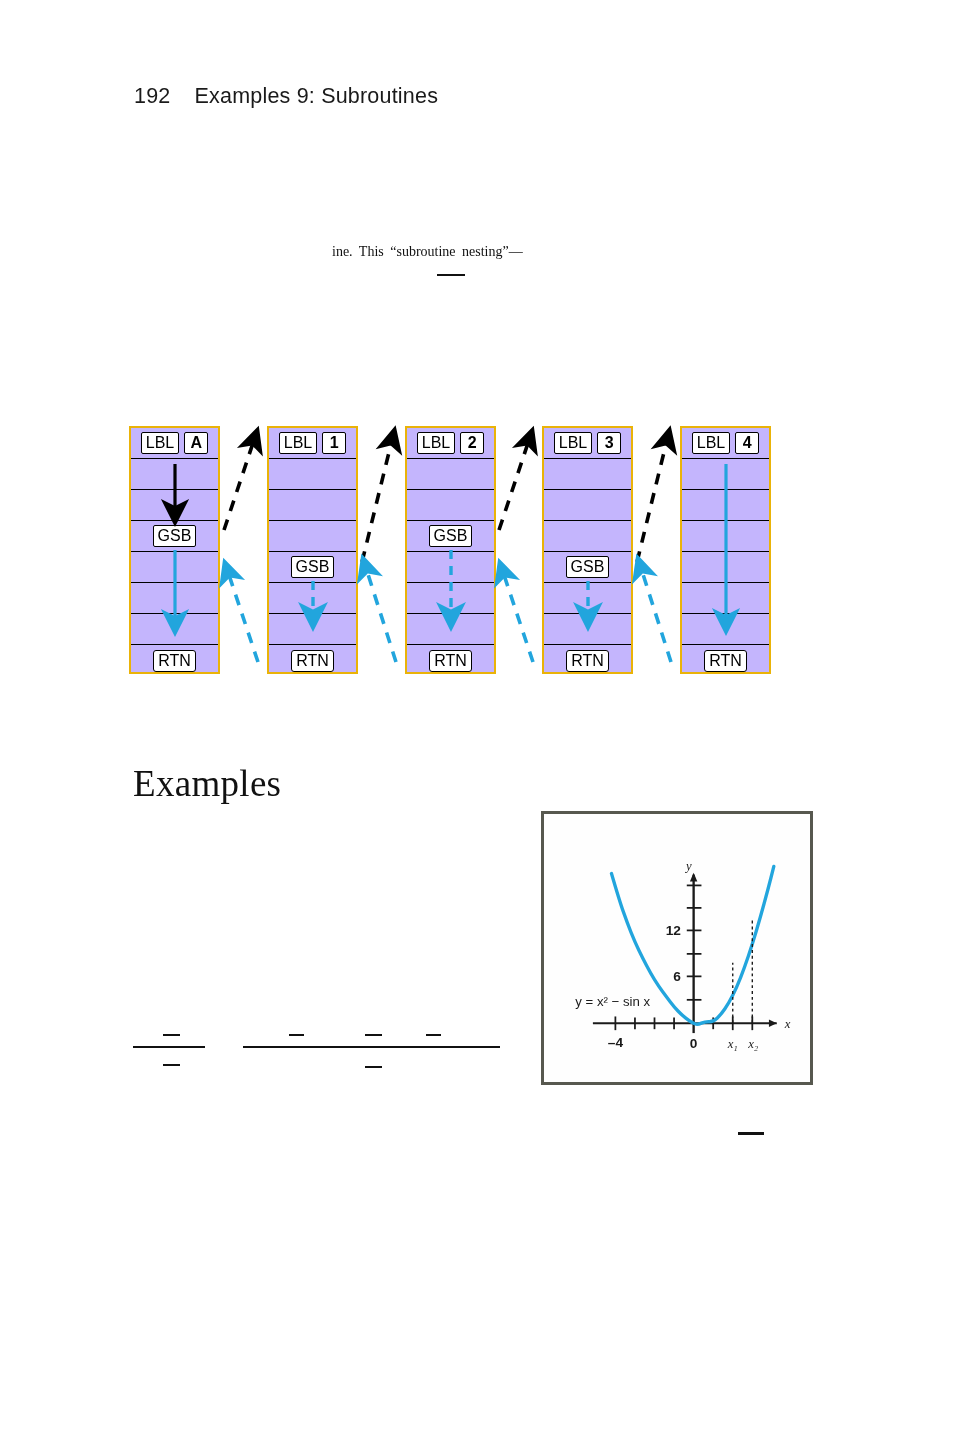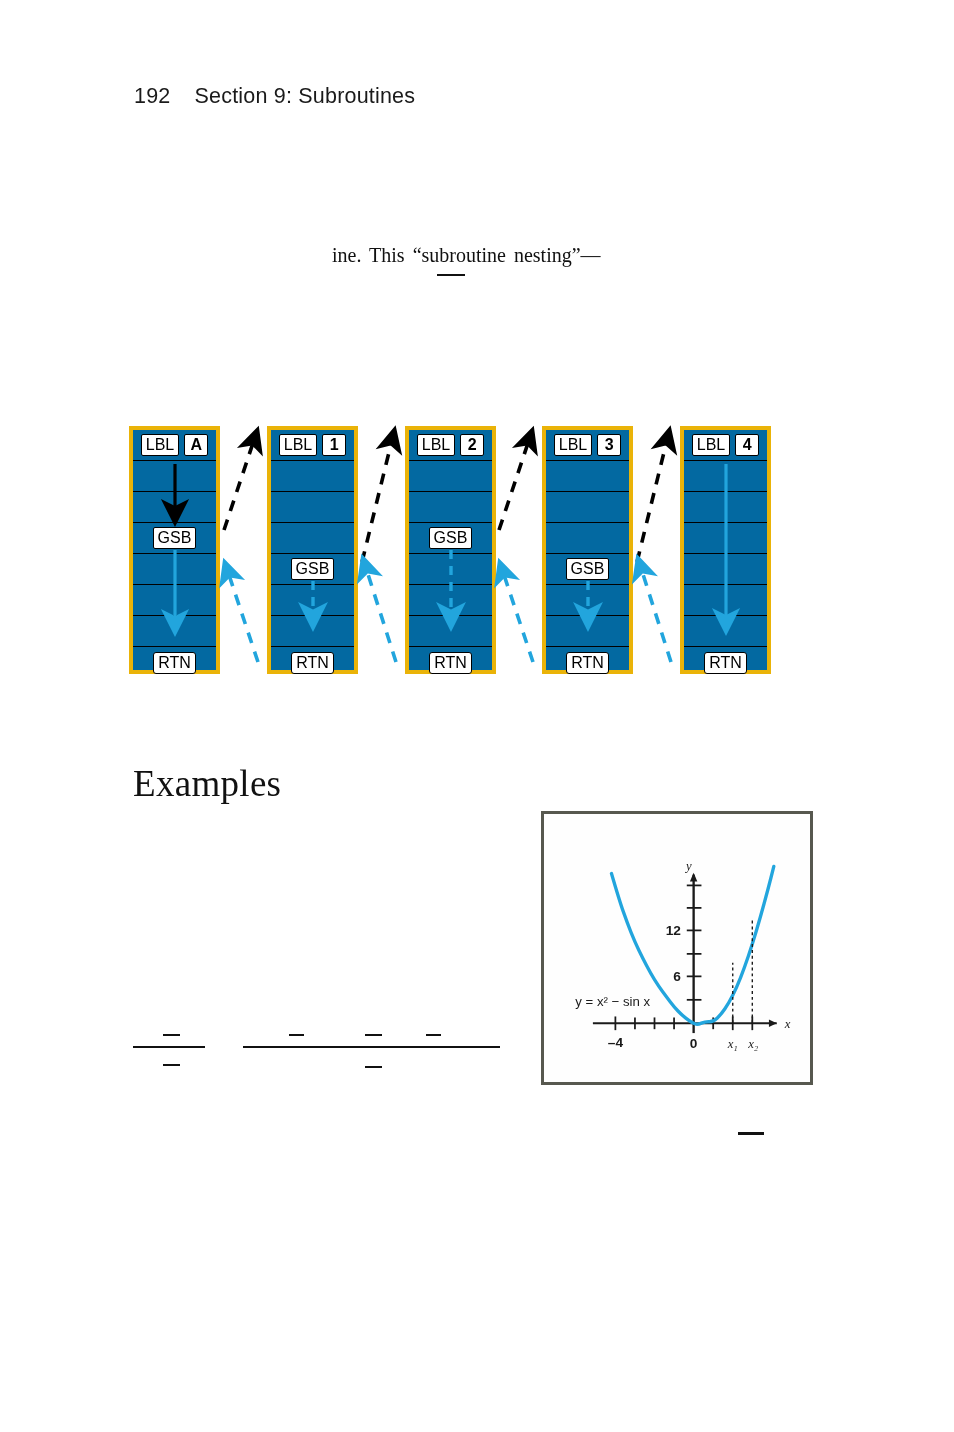--- a/index.html
+++ b/index.html
@@ -27,21 +27,21 @@
     white-space: nowrap;
   }
   #page-header .pg-num { margin-right: 24px; }
 
   
   #body-fragment {
     position: absolute;
     left: 332px;
     top: 244px;
     font-family: "Liberation Serif", serif;
-    font-size: 20px;
+    font-size: 14px;
     color: #111;
     white-space: nowrap;
     word-spacing: 3px;
   }
   .redaction-rule {
     position: absolute;
     background: #111;
   }
 
   
@@ -50,23 +50,23 @@
     left: 0;
     top: 0;
     width: 954px;
     height: 1432px;
     pointer-events: none;
   }
   .prog-col {
     position: absolute;
     width: 91px;
     height: 248px;
-    border: 4px solid #eab308;
+    border: 2px solid #eab308;
     box-sizing: border-box;
-    background: #0369a1;
+    background: #c4b5fd;
   }
   .prog-row {
     height: 31px;
     box-sizing: border-box;
     border-bottom: 1.6px solid #000;
     position: relative;
   }
   .prog-row:last-child { border-bottom: none; }
 
   .keybox {
@@ -150,21 +150,21 @@
   .fig-eq {
     font-family: "Liberation Sans", sans-serif;
     font-size: 13.5px;
     fill: #1a1a1a;
   }
 </style>
 </head>
 <body>
 
 <div id="page-header">
-  <span class="pg-num">192</span><span>Section 9: Subroutines</span>
+  <span class="pg-num">192</span><span>Examples 9: Subroutines</span>
 </div>
 
 <div id="body-fragment">ine.  This  “subroutine  nesting”—</div>
 
 <div id="redaction-layer">
     <div class="redaction-rule" style="left: 133px; top: 1046px; width: 72px; height: 2.4px;"></div>
     <div class="redaction-rule" style="left: 243px; top: 1046px; width: 257px; height: 2.4px;"></div>
     <div class="redaction-rule" style="left: 163px; top: 1034px; width: 17px; height: 2.4px;"></div>
     <div class="redaction-rule" style="left: 163px; top: 1064px; width: 17px; height: 2.4px;"></div>
     <div class="redaction-rule" style="left: 289px; top: 1034px; width: 15px; height: 2.4px;"></div>

